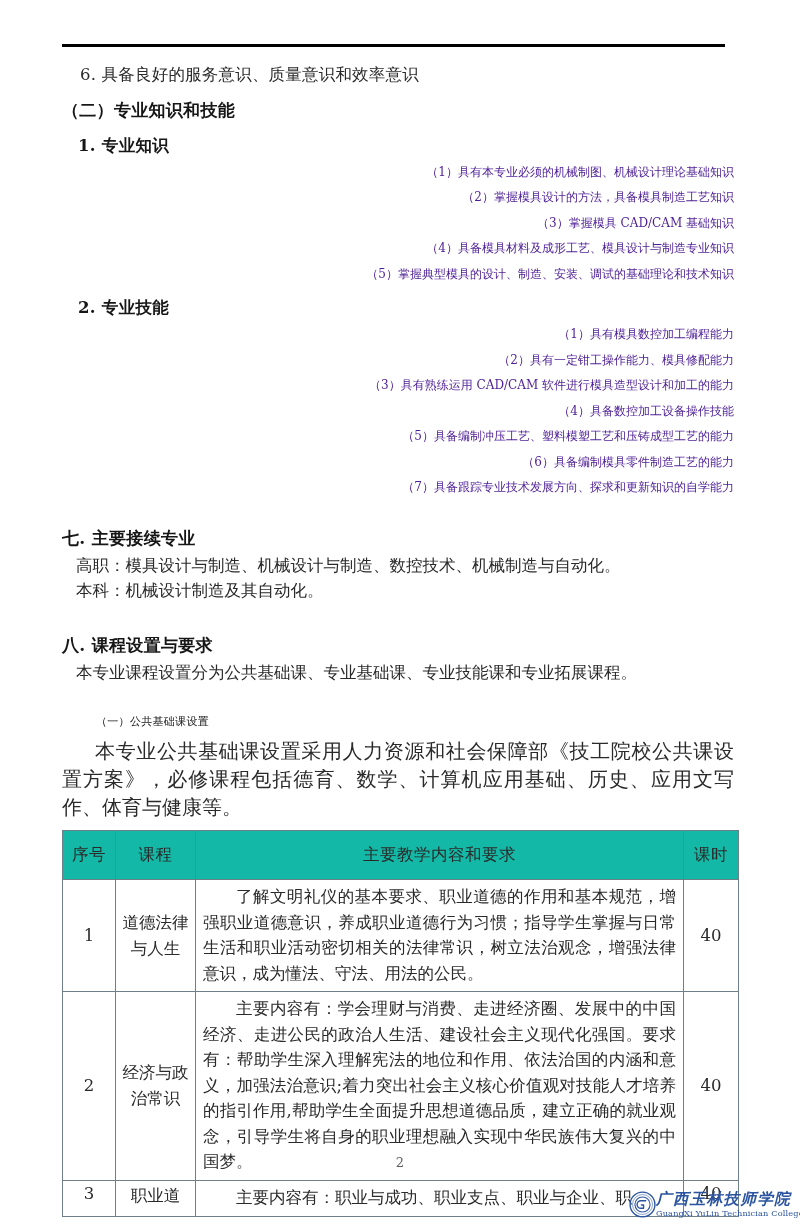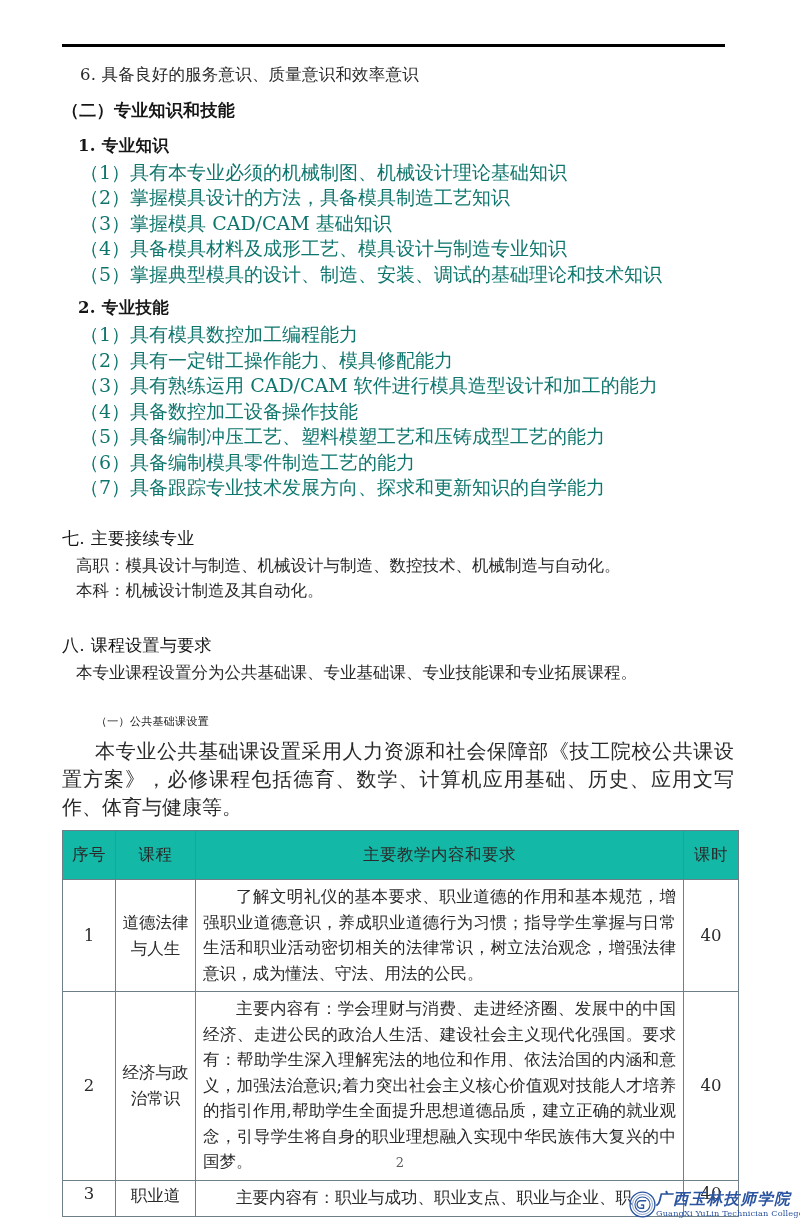--- a/index.html
+++ b/index.html
@@ -43,25 +43,26 @@
 
   
   .line {
     font-size: 16.5px;
     line-height: 25.5px;
     letter-spacing: 0.2px;
     white-space: nowrap;
     color: #2a2a2a;
   }
   .list-line {
-    font-size: 19px;
+    font-size: 12px;
     line-height: 25.5px;
     white-space: nowrap;
-    color: #0f766e;
+    color: #4c1d95;
     padding-left: 18px;
+    text-align: right;
   }
   .num-line {
     padding-left: 18px;
   }
 
   .h-sub {
     font-size: 17px;
     font-weight: bold;
     line-height: 30px;
     color: #161616;
@@ -72,21 +73,21 @@
     font-size: 16.5px;
     font-weight: bold;
     line-height: 28px;
     color: #161616;
     padding-left: 16px;
     letter-spacing: 0.3px;
     white-space: nowrap;
   }
   .h-major {
     font-size: 17px;
-    font-weight: normal;
+    font-weight: bold;
     line-height: 30px;
     color: #161616;
     letter-spacing: 0.3px;
     white-space: nowrap;
   }
   .h-para-sub {
     font-size: 11px;
     font-weight: normal;
     line-height: 30px;
     color: #161616;

